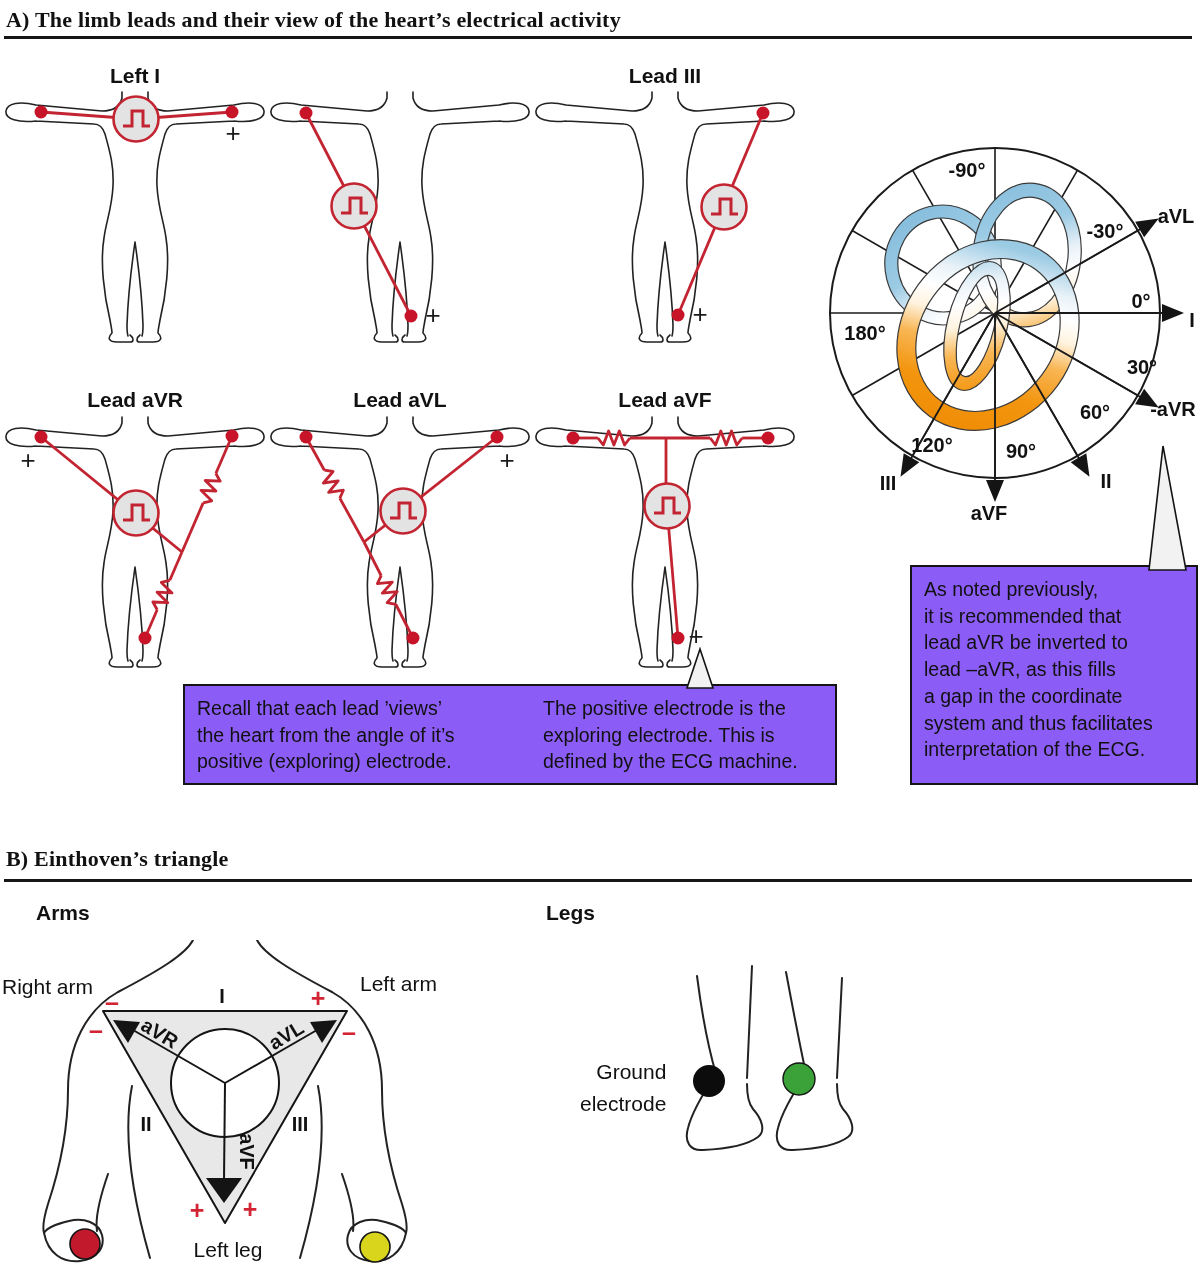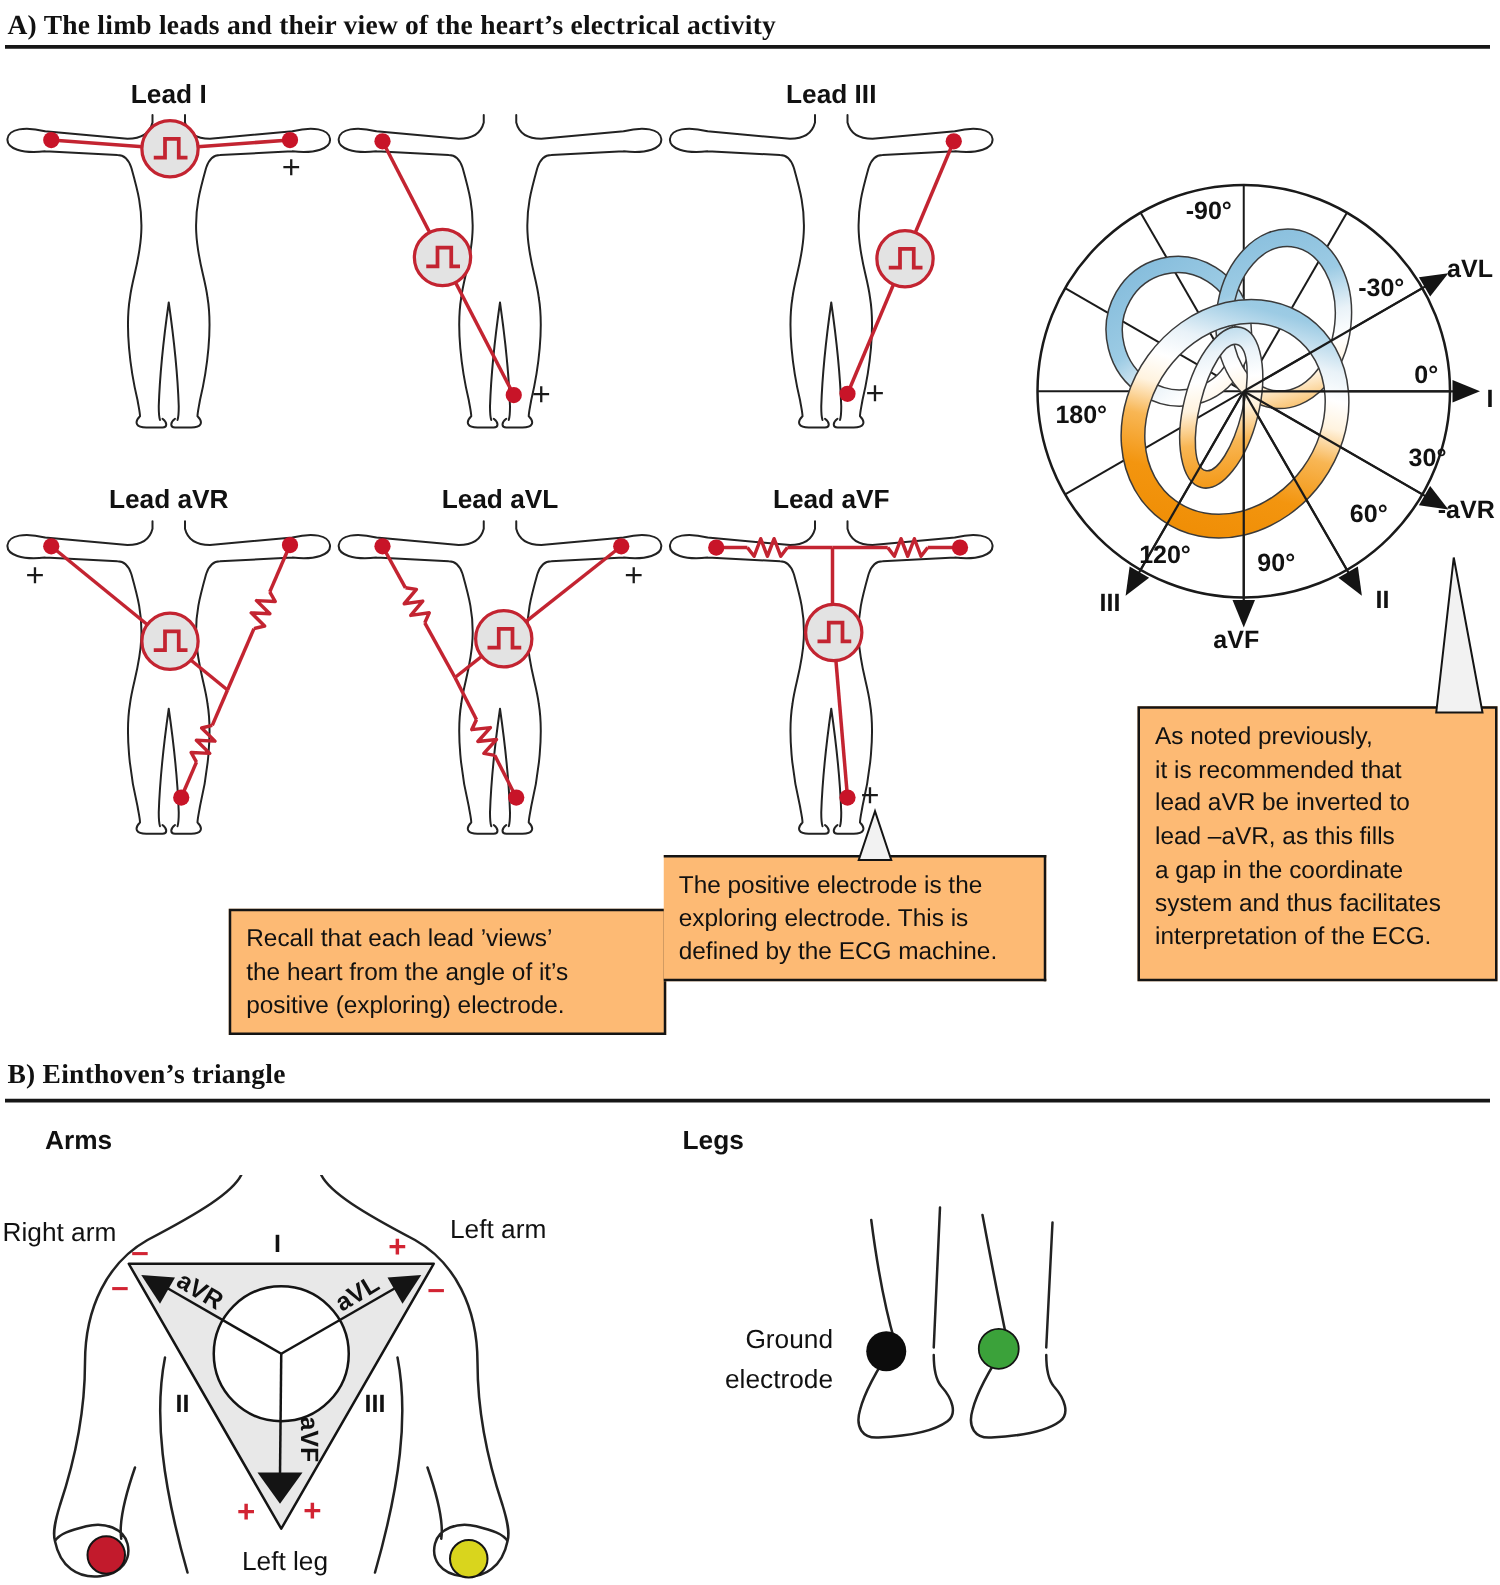--- a/index.html
+++ b/index.html
@@ -4,41 +4,41 @@
 <style>
   html,body{margin:0;padding:0;background:#fff;}
   #page{position:relative;width:1200px;height:1268px;background:#fff;overflow:hidden;
         font-family:"Liberation Sans",sans-serif;color:#111;}
   .sec-title{position:absolute;font-size:22px;font-weight:600;letter-spacing:.2px;font-family:Liberation Serif, serif;}
   .rule{position:absolute;height:2.5px;background:#161616;}
   .panel-label{position:absolute;width:270px;text-align:center;font-size:21px;font-weight:600;}
   .panel{position:absolute;width:270px;height:256px;}
   #dial{position:absolute;left:795px;top:113px;width:405px;height:420px;}
   .dlab{position:absolute;transform:translate(-50%,-50%);font-size:20px;font-weight:600;white-space:nowrap;}
-  .note{position:absolute;background:#fdba74;border:2.5px solid #141414;padding:9px 12px;
+  .note{position:absolute;background:#8b5cf6;border:2.5px solid #141414;padding:9px 12px;
         font-size:19.5px;line-height:1.37;white-space:pre-line;z-index:4;}
   #note-avr{border-left:none;}
   #tails{position:absolute;left:0;top:0;z-index:5;pointer-events:none;}
   .blab{position:absolute;font-size:21px;}
   .center{transform:translate(-50%,-50%);white-space:nowrap;}
   .tri-lab{position:absolute;font-size:20px;font-weight:600;white-space:nowrap;}
   .sign{position:absolute;color:#d22433;font-size:25px;font-weight:700;transform:translate(-50%,-50%);}
   .big-lab{position:absolute;font-size:21px;font-weight:600;}
   .ground{position:absolute;font-size:21px;white-space:pre-line;line-height:1.5;}
   svg{display:block;}
 </style>
 </head>
 <body>
 
 <div id="page">
 
   <div class="sec-title" style="left:6px;top:7px;">A) The limb leads and their view of the heart’s electrical activity</div>
   <div class="rule" style="left:4px;top:36px;width:1188px;"></div>
 
-  <div class="panel-label" style="left:0px;top:64px;">Lead I</div>
+  <div class="panel-label" style="left:0px;top:64px;">Left I</div>
   <div class="panel-label" style="left:0px;top:388px;">Lead aVR</div>
   <div class="panel-label" style="left:530px;top:64px;">Lead III</div>
   <div class="panel-label" style="left:265px;top:388px;">Lead aVL</div>
   <div class="panel-label" style="left:530px;top:388px;">Lead aVF</div>
 
   <div class="panel" id="panel0" style="left:0px;top:90px;">
       <svg width="270" height="256" viewBox="0 0 270 256">
         <path d="M 36 15 C 20 11 7 13 6 21 C 5 29 18 33 36 31 M 36 15 L 102 21 C 114 21 120 16 122 8 L 122 2 M 148 2 L 148 8 C 150 16 156 21 168 21 L 234 15 M 234 15 C 250 11 263 13 264 21 C 265 29 252 33 234 31 M 234 31 L 176 34 C 170 34 167 38 165 44 M 36 31 L 94 34 C 100 34 103 38 105 44 M 165 44 C 160 62 156 76 157 96 C 158 118 164 132 166 148 C 170 172 166 205 160 230 C 159 236 158 240 158 243 M 105 44 C 110 62 114 76 113 96 C 112 118 106 132 104 148 C 100 172 104 205 110 230 C 111 236 112 240 112 243 M 135 152 C 131 180 128 205 127 235 C 127 240 127 243 128 246 M 135 152 C 139 180 142 205 143 235 C 143 240 143 243 142 246 M 112 243 C 107 248 109 252 117 252 L 130 252 C 134 252 134 248 130 245 M 158 243 C 163 248 161 252 153 252 L 140 252 C 136 252 136 248 140 245" fill="none" stroke="#222" stroke-width="1.6" stroke-linecap="round" stroke-linejoin="round"></path>
         <line x1="41" y1="22" x2="136" y2="29" stroke="#c32431" stroke-width="2.8"></line>
         <line x1="136" y1="29" x2="232" y2="22" stroke="#c32431" stroke-width="2.8"></line>
@@ -176,21 +176,21 @@
     <span class="dlab" style="left:137px;top:332px;">120°</span>
     <span class="dlab" style="left:70px;top:220px;">180°</span>
     <span class="dlab" style="left:381px;top:103px;">aVL</span>
     <span class="dlab" style="left:397px;top:207px;">I</span>
     <span class="dlab" style="left:378px;top:296px;">-aVR</span>
     <span class="dlab" style="left:311px;top:368px;">II</span>
     <span class="dlab" style="left:194px;top:400px;">aVF</span>
     <span class="dlab" style="left:93px;top:370px;">III</span>
   </div>
 
-  <div class="note" style="left:183px;top:684px;width:322px;height:79px;margin-top:43px;">Recall that each lead ’views’
+  <div class="note" style="left:183px;top:684px;width:322px;height:79px;">Recall that each lead ’views’
 the heart from the angle of it’s
 positive (exploring) electrode.</div>
   <div class="note" id="note-avr" style="left:531px;top:684px;width:280px;height:79px;">The positive electrode is the
 exploring electrode. This is
 defined by the ECG machine.</div>
   <div class="note" style="left:910px;top:565px;width:260px;height:198px;">As noted previously,
 it is recommended that
 lead aVR be inverted to
 lead –aVR, as this fills
 a gap in the coordinate

